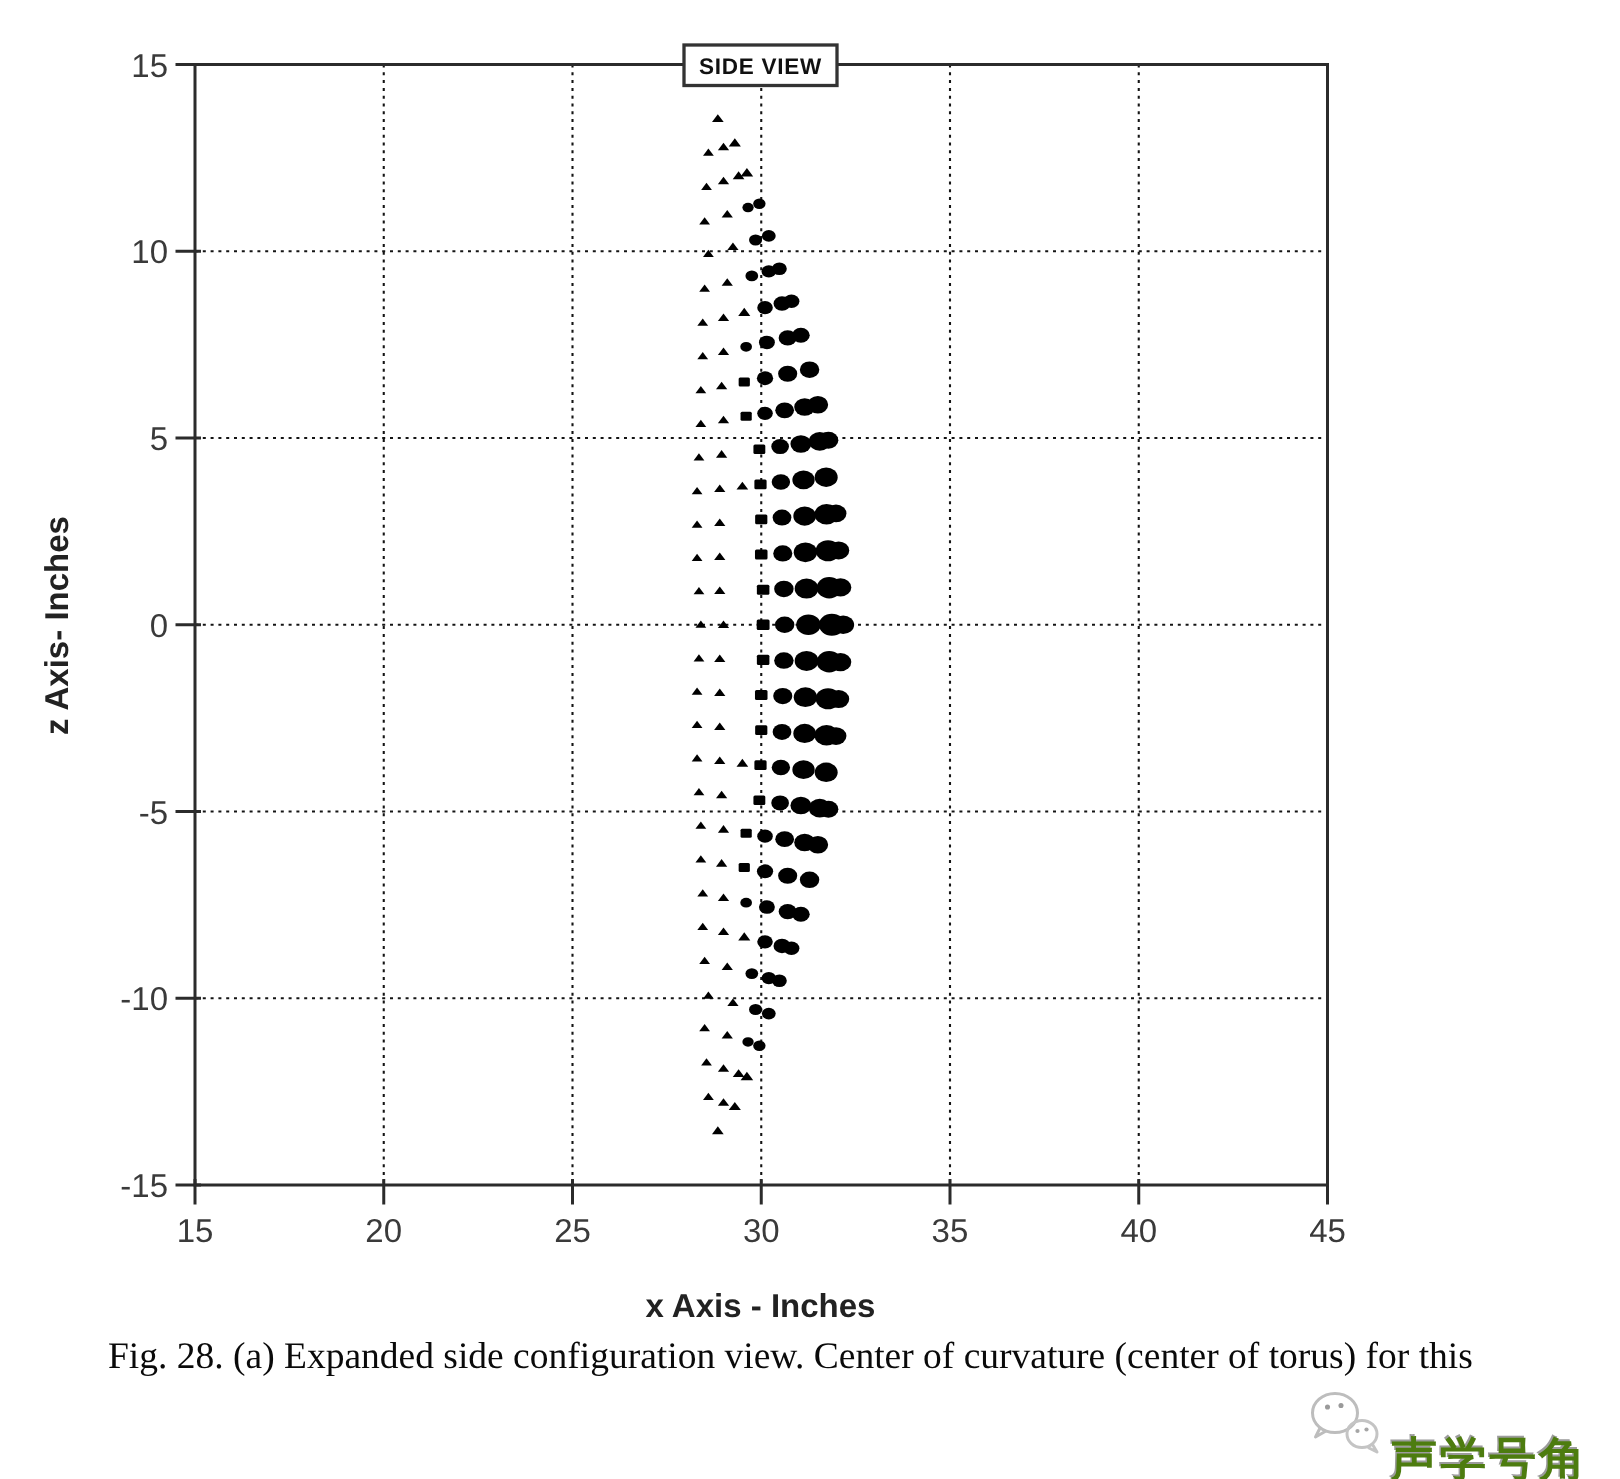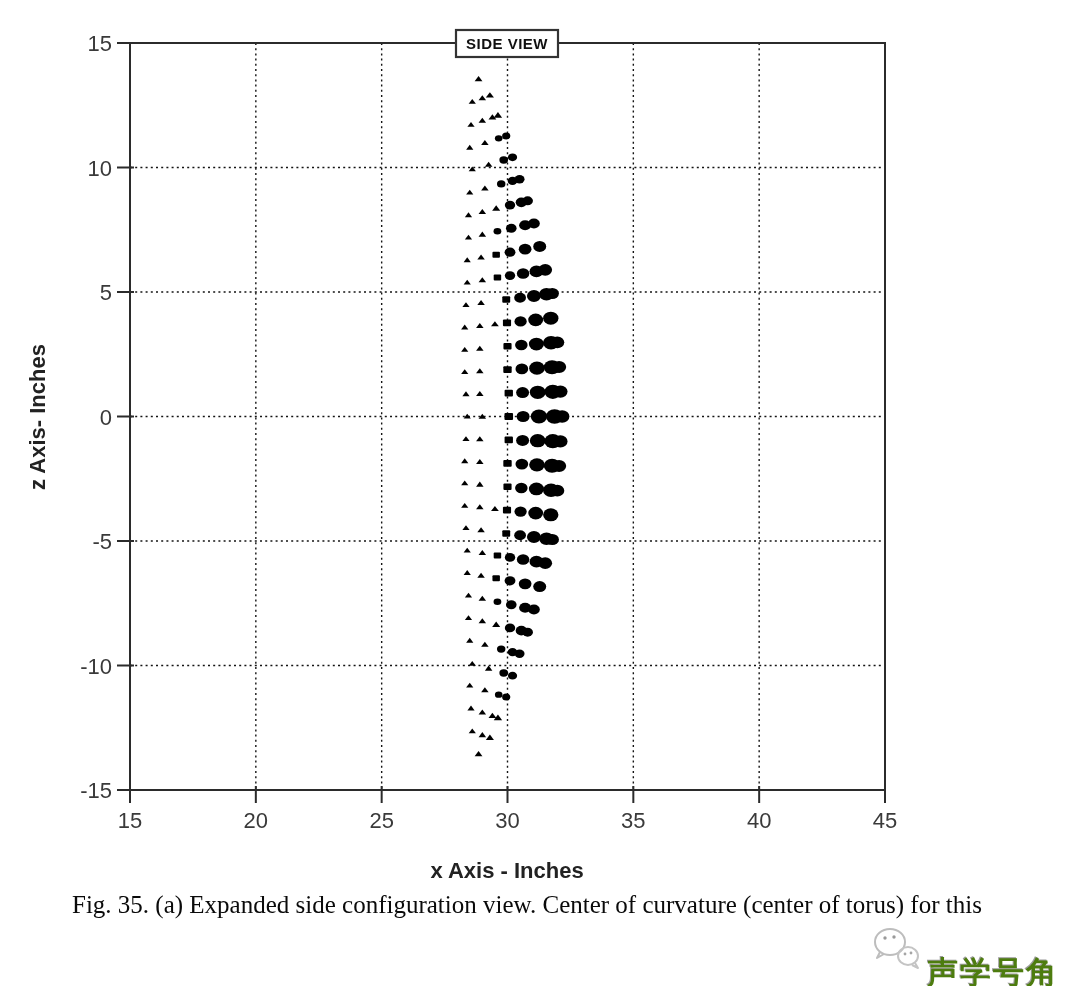--- a/index.html
+++ b/index.html
@@ -241,21 +241,21 @@
     <rect id="plot-border" x="130" y="43" width="755" height="747" fill="none" stroke="#2b2b2b" stroke-width="2"></rect>
 
     <rect x="456" y="30" width="102" height="27" fill="#ffffff" stroke="#333333" stroke-width="2.2"></rect>
     <text x="507" y="49" text-anchor="middle" font-family="Liberation Sans, sans-serif" font-size="15" font-weight="bold" letter-spacing="0.5" fill="#111111">SIDE VIEW</text>
 
     <text x="507" y="878" text-anchor="middle" font-family="Liberation Sans, sans-serif" font-size="22" font-weight="bold" fill="#222222">x Axis - Inches</text>
     <text x="45" y="417" text-anchor="middle" transform="rotate(-90 45 417)" font-family="Liberation Sans, sans-serif" font-size="22" font-weight="bold" fill="#222222">z Axis- Inches</text>
   </svg>
 
   <div class="caption">
-    <span class="l1">Fig. 35. (a) Expanded side configuration view. Center of curvature (center of torus) for this</span>
+    <span class="l1">Fig. 28. (a) Expanded side configuration view. Center of curvature (center of torus) for this</span>
   </div>
 
   <div class="watermark">
     <svg width="52" height="48" viewBox="0 0 52 48">
       <ellipse cx="20" cy="17" rx="15" ry="13" fill="none" stroke="#bdbdbd" stroke-width="2"></ellipse>
       <path d="M10 27 L7 33 L14 29" fill="none" stroke="#bdbdbd" stroke-width="2" stroke-linejoin="round"></path>
       <circle cx="15" cy="13" r="1.7" fill="#9a9a9a"></circle>
       <circle cx="24" cy="12" r="1.7" fill="#9a9a9a"></circle>
       <ellipse cx="38" cy="31" rx="10" ry="9" fill="none" stroke="#c4c4c4" stroke-width="2"></ellipse>
       <circle cx="35" cy="29" r="1.4" fill="#a5a5a5"></circle>

